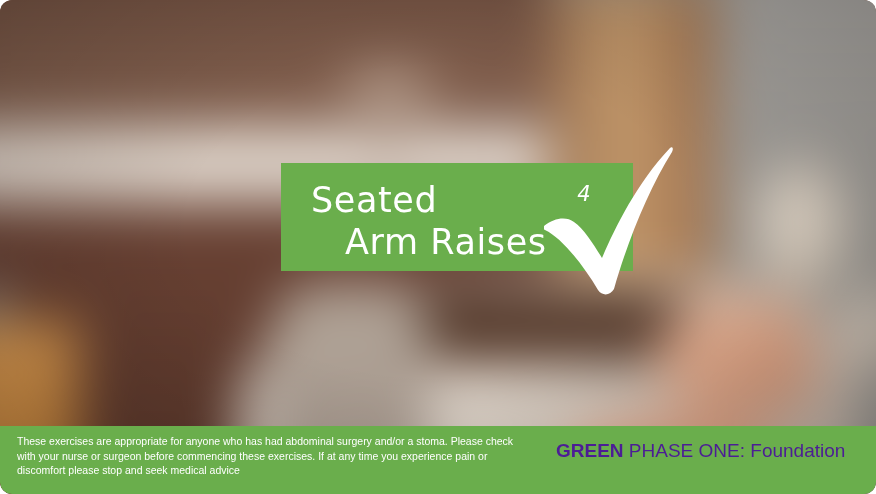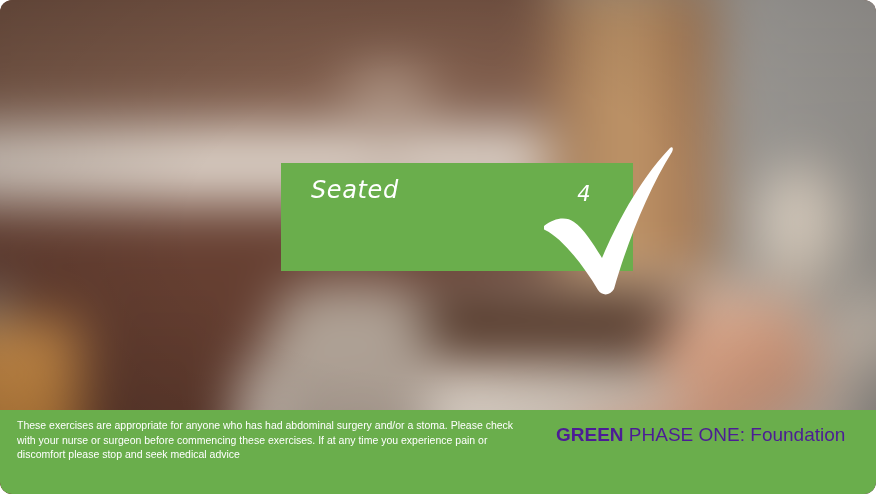--- a/index.html
+++ b/index.html
@@ -141,28 +141,27 @@
     position: absolute;
     left: 281px;
     top: 163px;
     width: 352px;
     height: 108px;
     background: #6aae4c;
   }
   .title-text {
     position: absolute;
     left: 16px;
-    top: 6px;
+    top: 16px;
     width: 275px;
     color: #ffffff;
     font-family: "DejaVu Sans", sans-serif;
-    font-size: 24px;
+    font-size: 35px;
     line-height: 42px;
     letter-spacing: 0.6px;
-    font-style: italic;
   }
   .title-line-1 { text-align: left; padding-left: 14px; }
   .title-line-2 { text-align: left; padding-left: 48px; }
 
   #rep-count {
     position: absolute;
     left: 570px;
     top: 182px;
     width: 28px;
     color: #ffffff;
@@ -179,21 +178,21 @@
     height: 150px;
     pointer-events: none;
   }
 
   
   #footer {
     position: absolute;
     left: 0;
     bottom: 0;
     width: 876px;
-    height: 84px;
+    height: 68px;
     background: #6aae4c;
     border-radius: 0 0 12px 12px;
   }
   #disclaimer {
     position: absolute;
     left: 17px;
     top: 8px;
     width: 510px;
     color: #ffffff;
     font-size: 10.5px;
@@ -234,20 +233,21 @@
       <div class="bg-legs"></div>
       <div class="bg-skin-a"></div>
       <div class="bg-skin-b"></div>
     </div>
     <div class="bg-vignette"></div>
   </div>
 
   <div id="title-card">
     <div class="title-text">
       <div class="title-line-1">Seated</div>
+      <div class="title-line-2">Arm Raises</div>
     </div>
   </div>
 
   <div id="rep-count">4</div>
 
   <svg id="check-mark" viewBox="0 0 130 150" xmlns="http://www.w3.org/2000/svg">
     <path d="M0 80 C10 72 22 70 30 76 C40 83 50 99 58 112 C70 84 92 38 126 2 C128 0 130 2 128 6 C104 44 82 100 70 143 C66 150 58 150 54 144 C40 120 18 92 1 84 C-1 83 -1 81 0 80 Z" fill="#ffffff"></path>
   </svg>
 
   <div id="footer">

